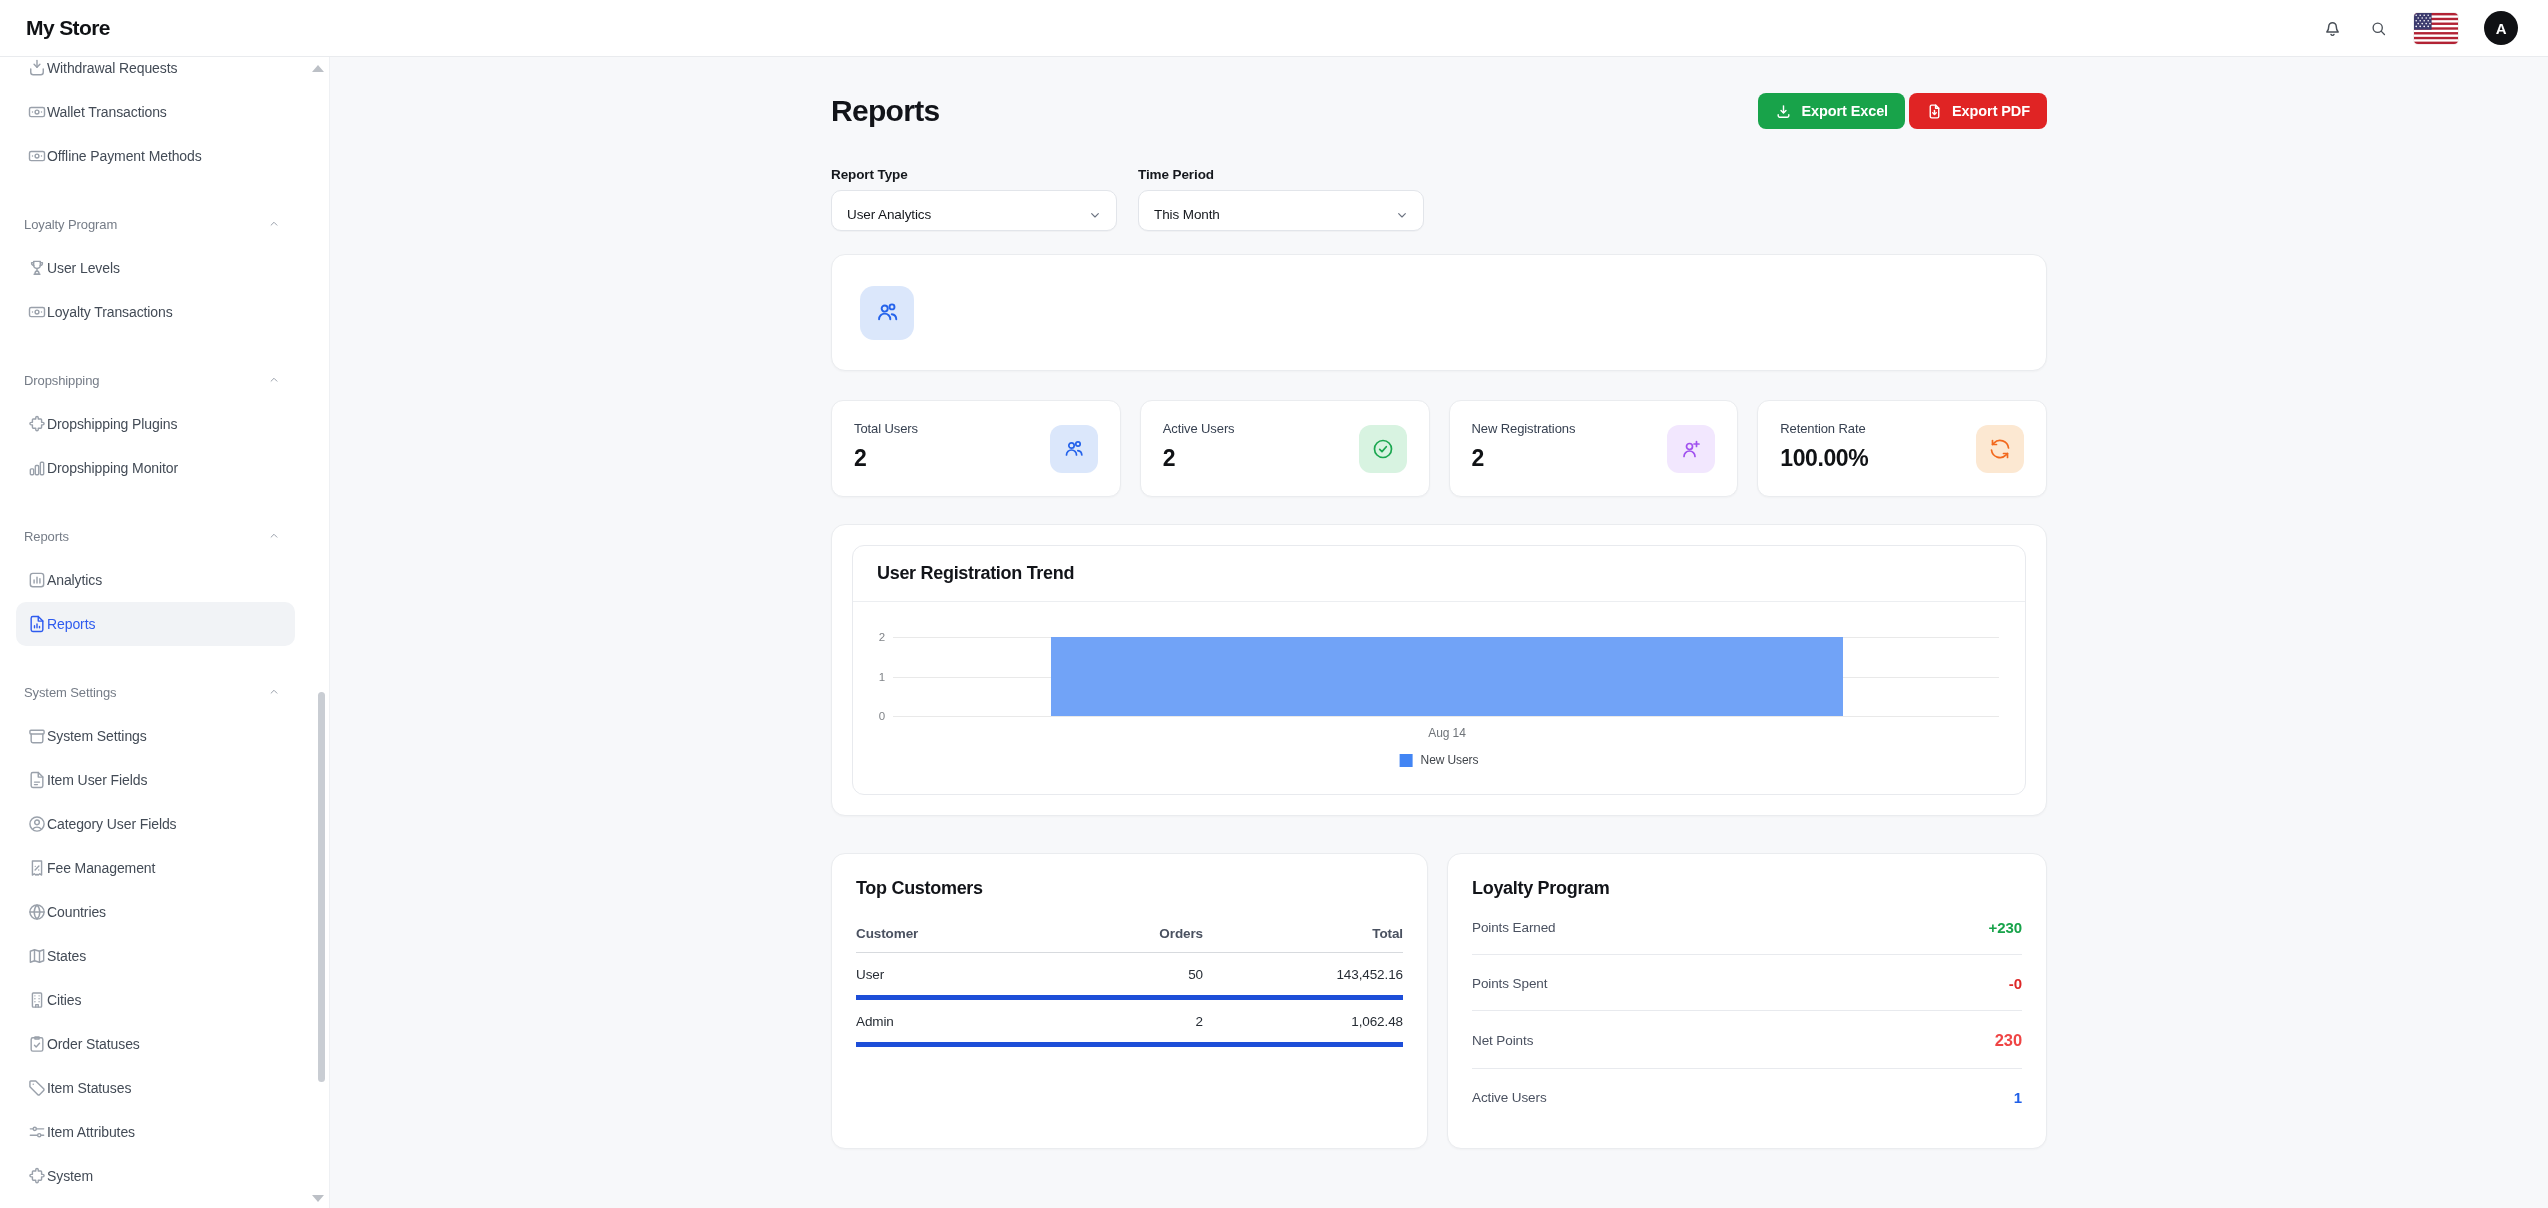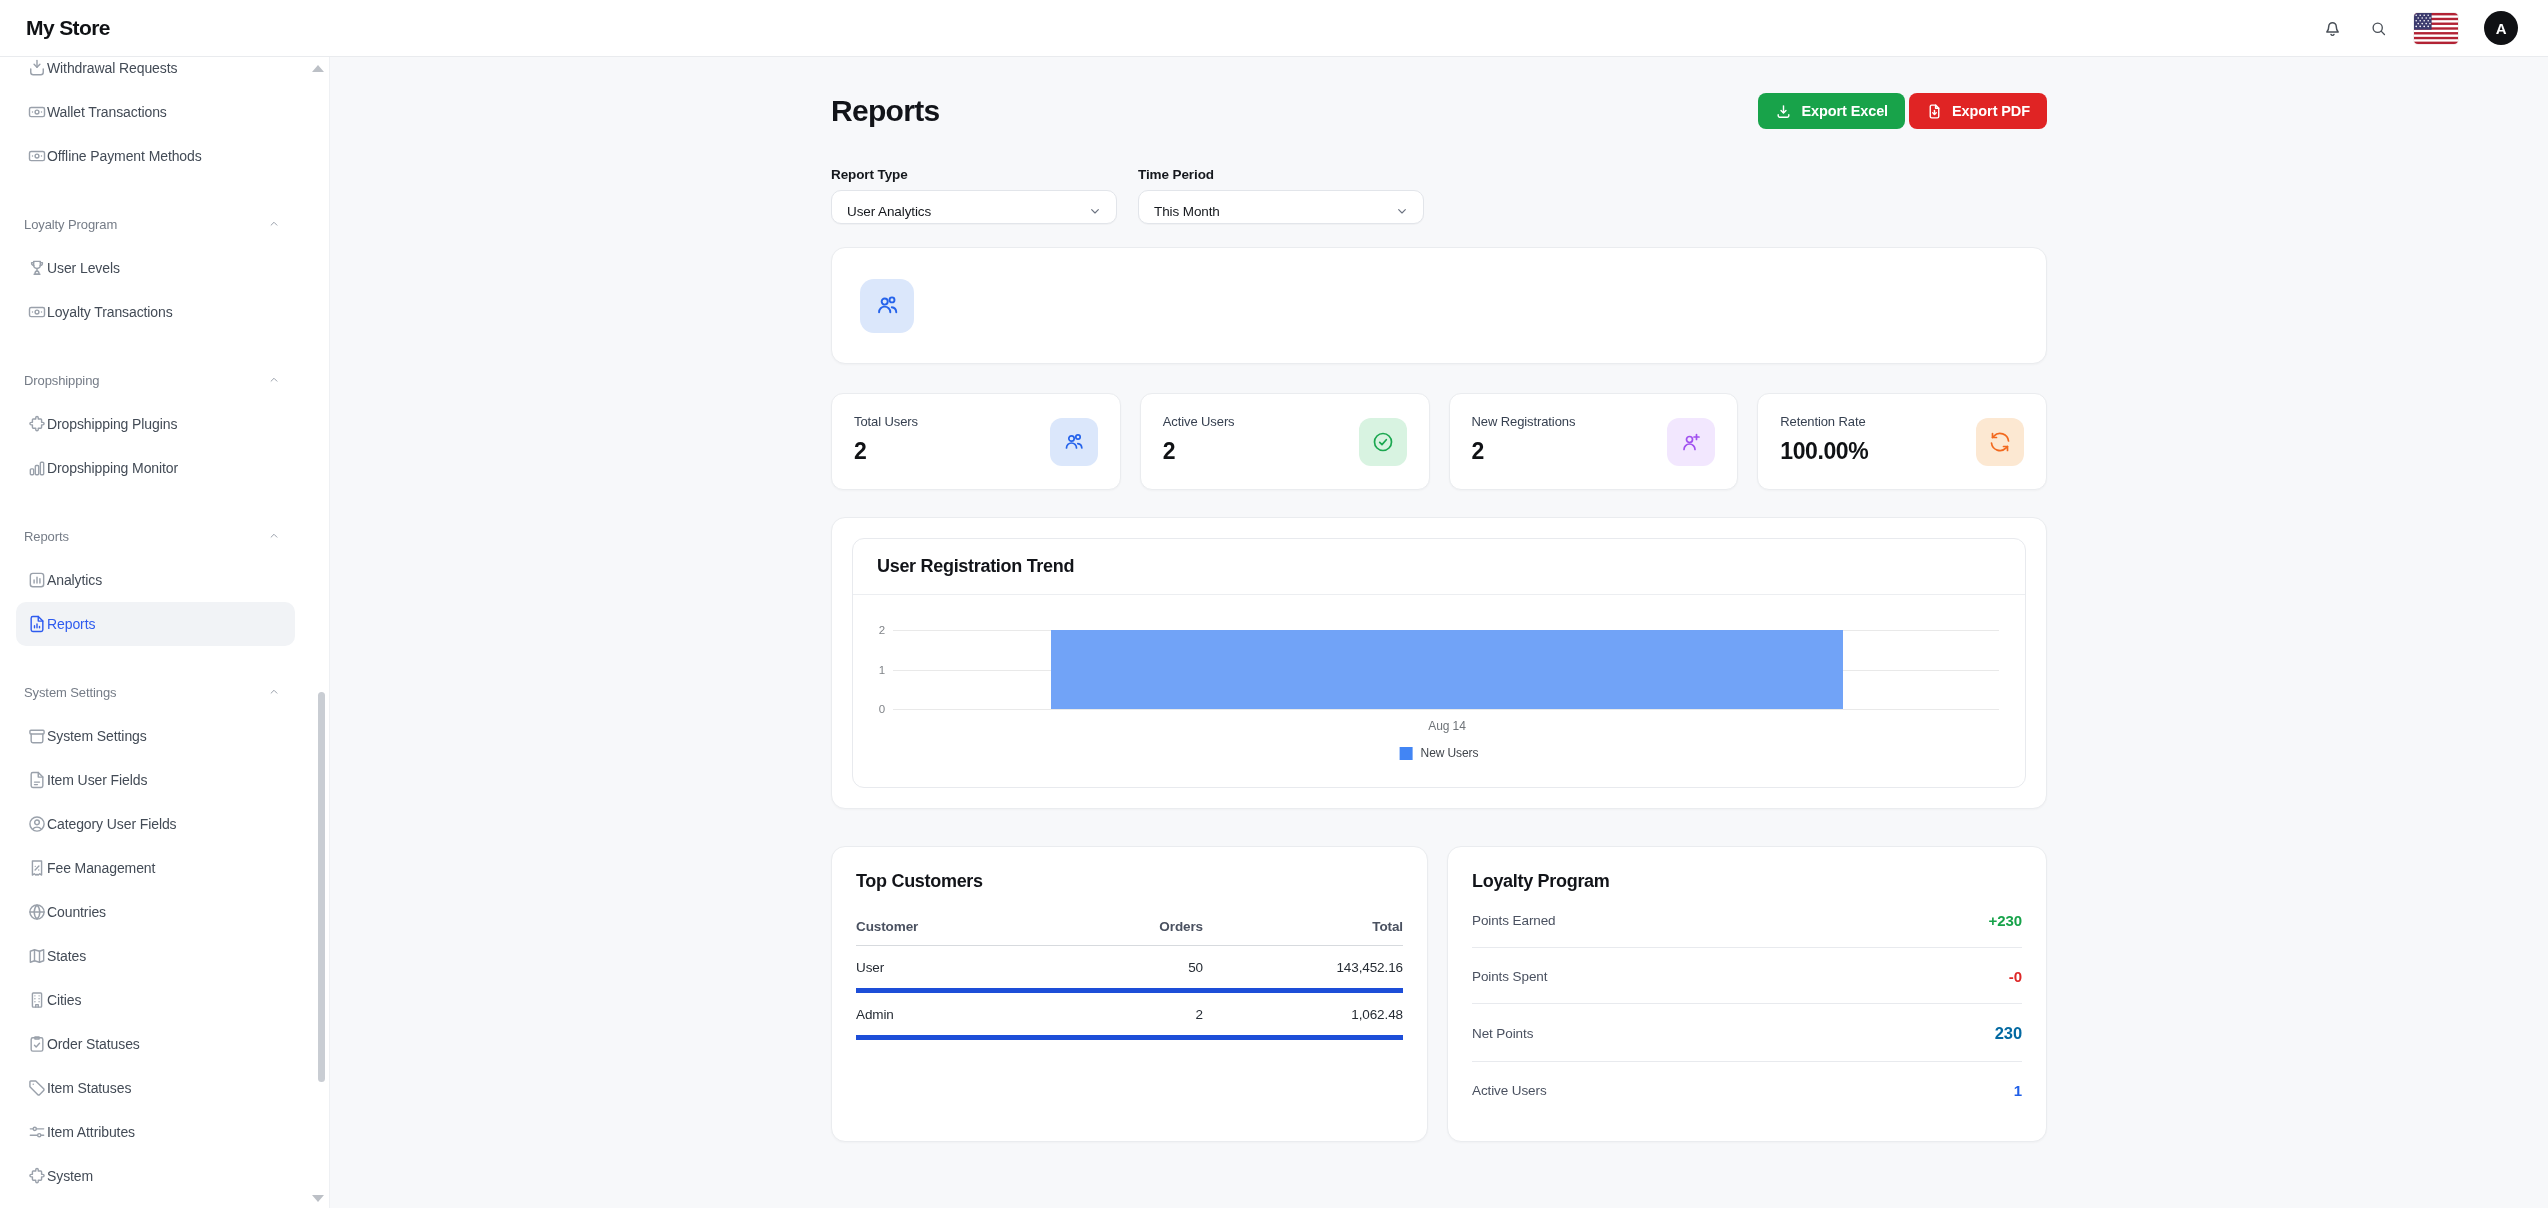--- a/index.html
+++ b/index.html
@@ -34,21 +34,21 @@
   .title-row { display:flex; align-items:center; justify-content:space-between; }
   h1.page-title { font-size:30px; font-weight:800; letter-spacing:-0.7px; color:#121419; }
   .btn-group { display:flex; gap:4px; }
   .btn { height:36px; border:none; border-radius:8px; padding:0 17px; font-family:inherit; font-size:14.5px; font-weight:700; color:#fff; display:inline-flex; align-items:center; gap:9px; cursor:pointer; letter-spacing:-0.1px; }
   .btn svg { width:17px; height:17px; }
   .btn-excel { background:#18a34a; }
   .btn-pdf { background:#e02424; }
 
   .filters { display:flex; gap:21px; margin-top:38px; }
   .filter-label { font-size:13.5px; font-weight:700; color:#15181d; margin-bottom:8px; }
-  .select { width:286px; height:34px; background:#fff; border:1px solid #e2e5ea; border-radius:10px; display:flex; align-items:center; justify-content:space-between; padding:8px 13px 0 15px; font-size:13.5px; color:#15181d; cursor:pointer; box-shadow:0 1px 1px rgba(16,24,40,.03); }
+  .select { width:286px; height:41px; background:#fff; border:1px solid #e2e5ea; border-radius:10px; display:flex; align-items:center; justify-content:space-between; padding:8px 13px 0 15px; font-size:13.5px; color:#15181d; cursor:pointer; box-shadow:0 1px 1px rgba(16,24,40,.03); }
   .select svg { width:16px; height:16px; color:#6b7280; }
 
   .card { background:#fff; border:1px solid #eaecef; border-radius:14px; box-shadow:0 1px 2px rgba(16,24,40,.03); }
 
   
   .banner { margin-top:23px; height:117px; display:flex; align-items:center; gap:22px; padding:0 28px; }
   .banner-tile { width:54px; height:54px; border-radius:14px; background:#dbe7fb; color:#2563eb; display:flex; align-items:center; justify-content:center; flex:none; }
   .banner-tile svg { width:27px; height:27px; }
   .banner-title { font-size:19px; font-weight:700; letter-spacing:-0.3px; }
   .banner-desc { font-size:13.5px; color:#4b5563; margin-top:7px; }
@@ -91,21 +91,21 @@
   .tc-row { display:flex; align-items:center; height:47px; border-bottom:5px solid #1d4ed8; font-size:13.5px; color:#272d35; }
   .c1 { flex:1; text-align:left; }
   .c2 { width:170px; text-align:right; }
   .c3 { width:200px; text-align:right; }
   .loy-row { display:flex; align-items:center; justify-content:space-between; padding:20px 0 18px; border-bottom:1px solid #e8eaee; }
   .loy-row:last-child { border-bottom:none; }
   .loy-label { font-size:13.5px; color:#4a5160; }
   .loy-value { font-size:15px; font-weight:700; }
   .v-green { color:#17a34a; }
   .v-red { color:#dd2727; }
-  .v-dark { color:#0369a1; font-size:16.5px; }
+  .v-dark { color:#ef4444; font-size:16.5px; }
   .v-blue { color:#2160e8; }
 
   .ic { fill:none; stroke:currentColor; stroke-width:1.7; stroke-linecap:round; stroke-linejoin:round; }
 </style>
 </head>
 <body>
 
 <div class="app">
 
   <div class="topbar">

